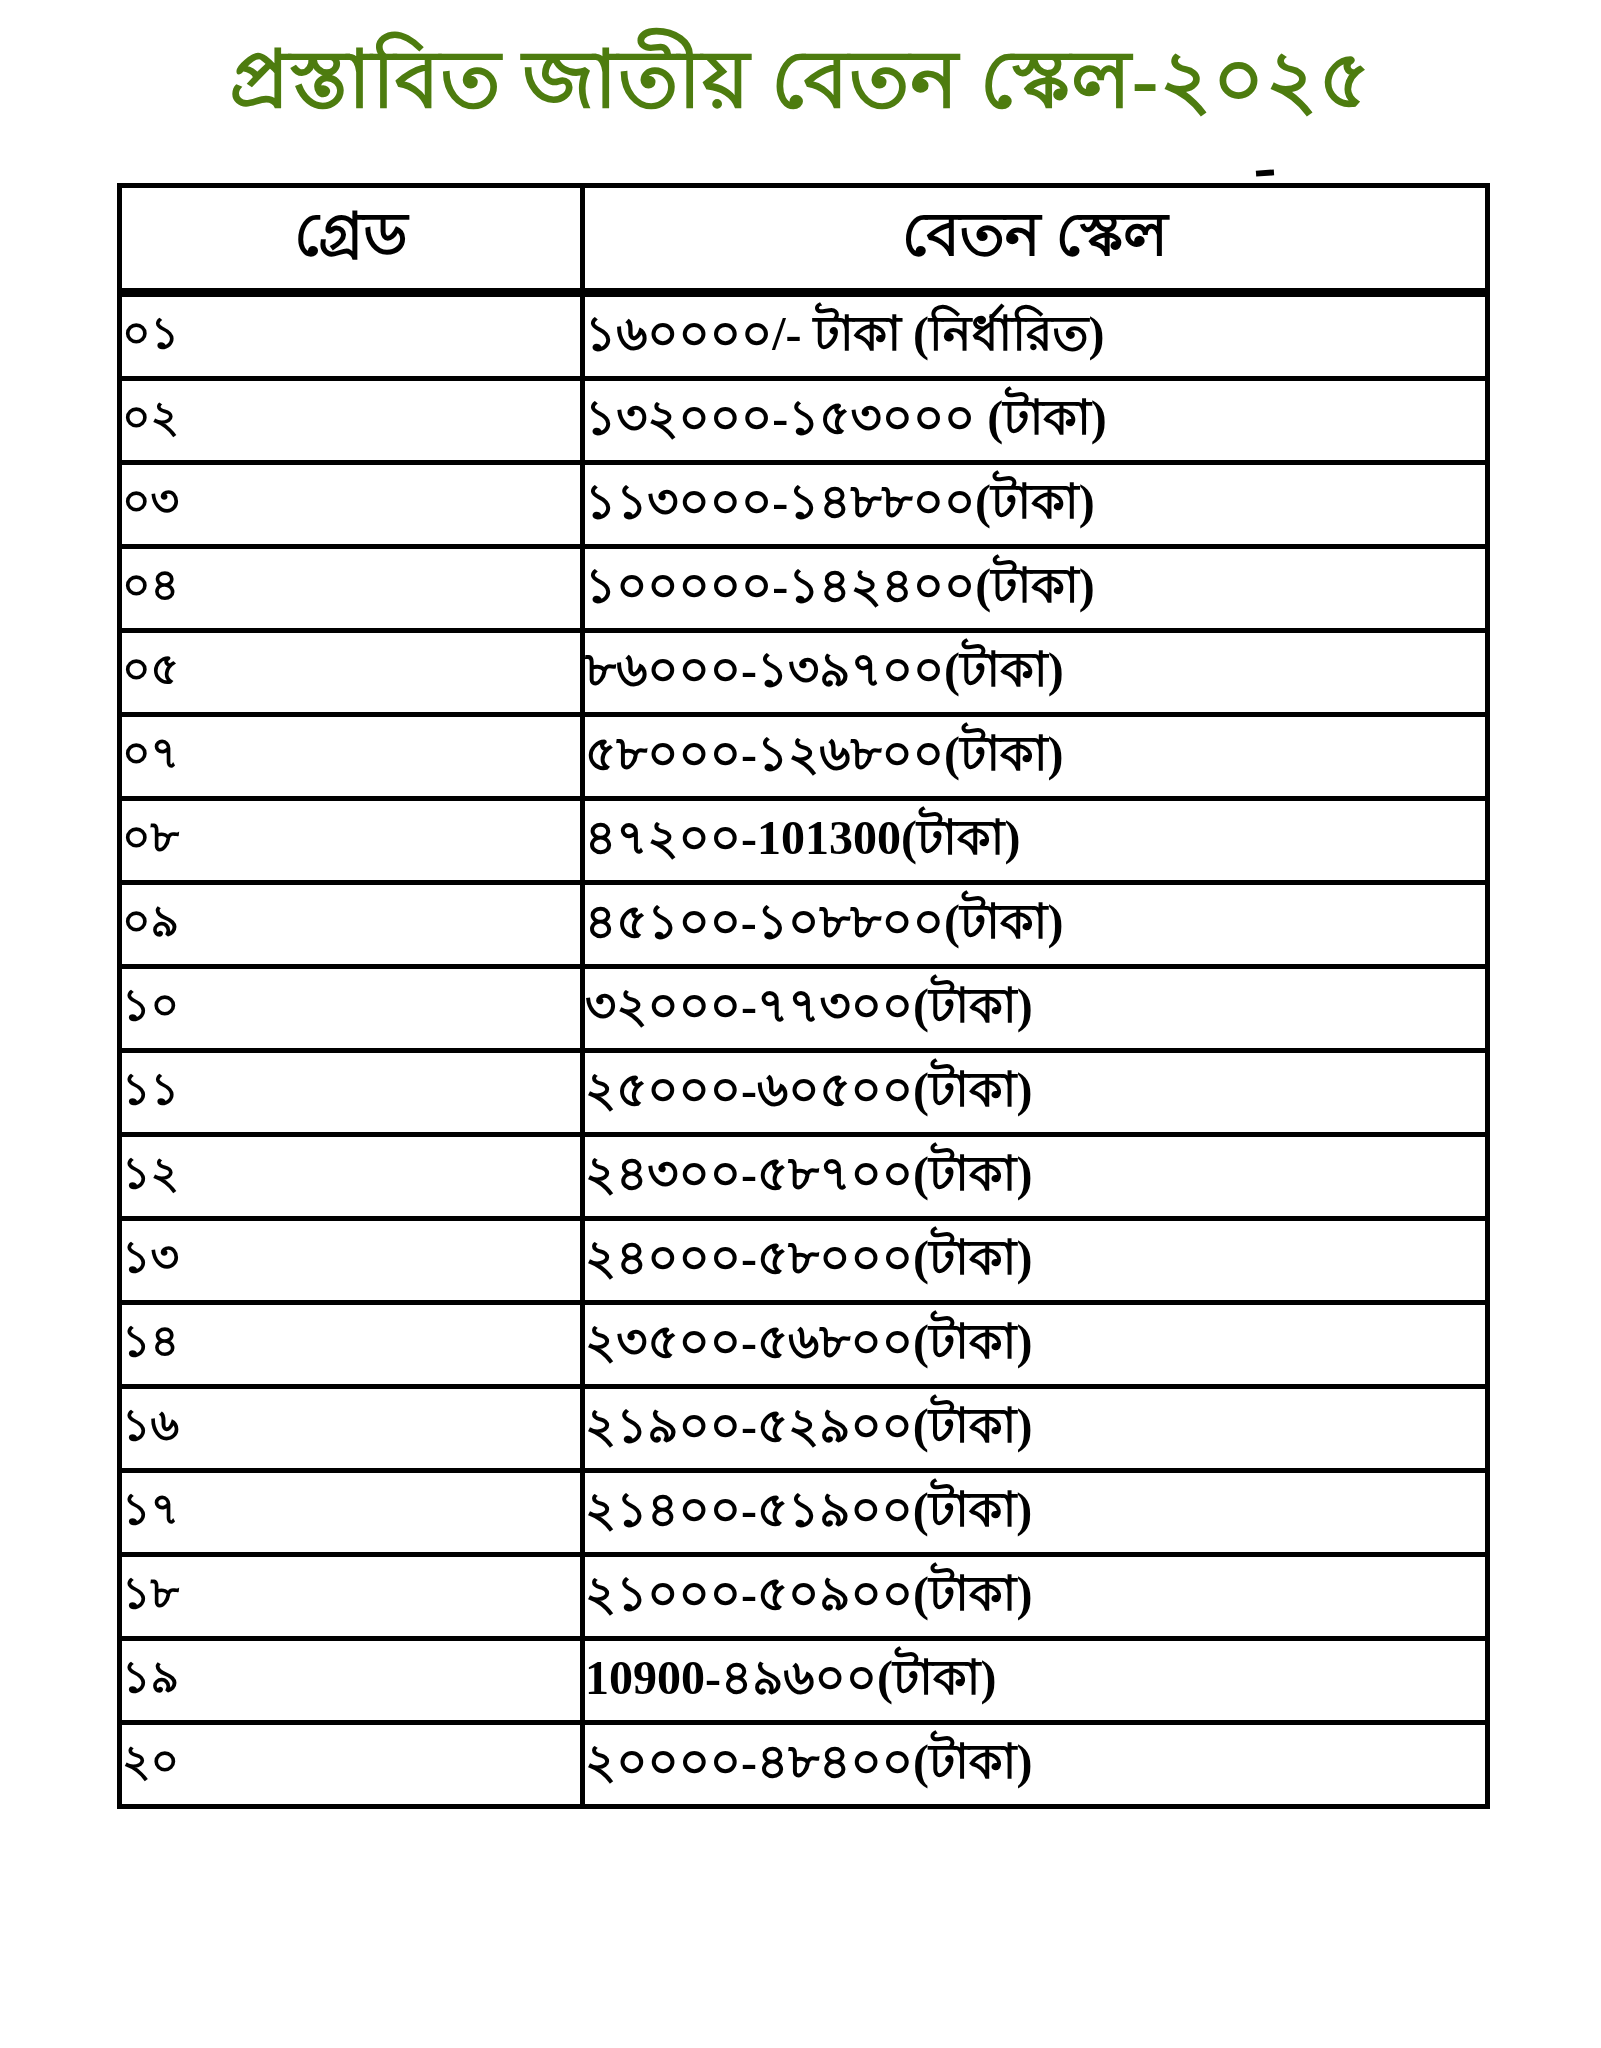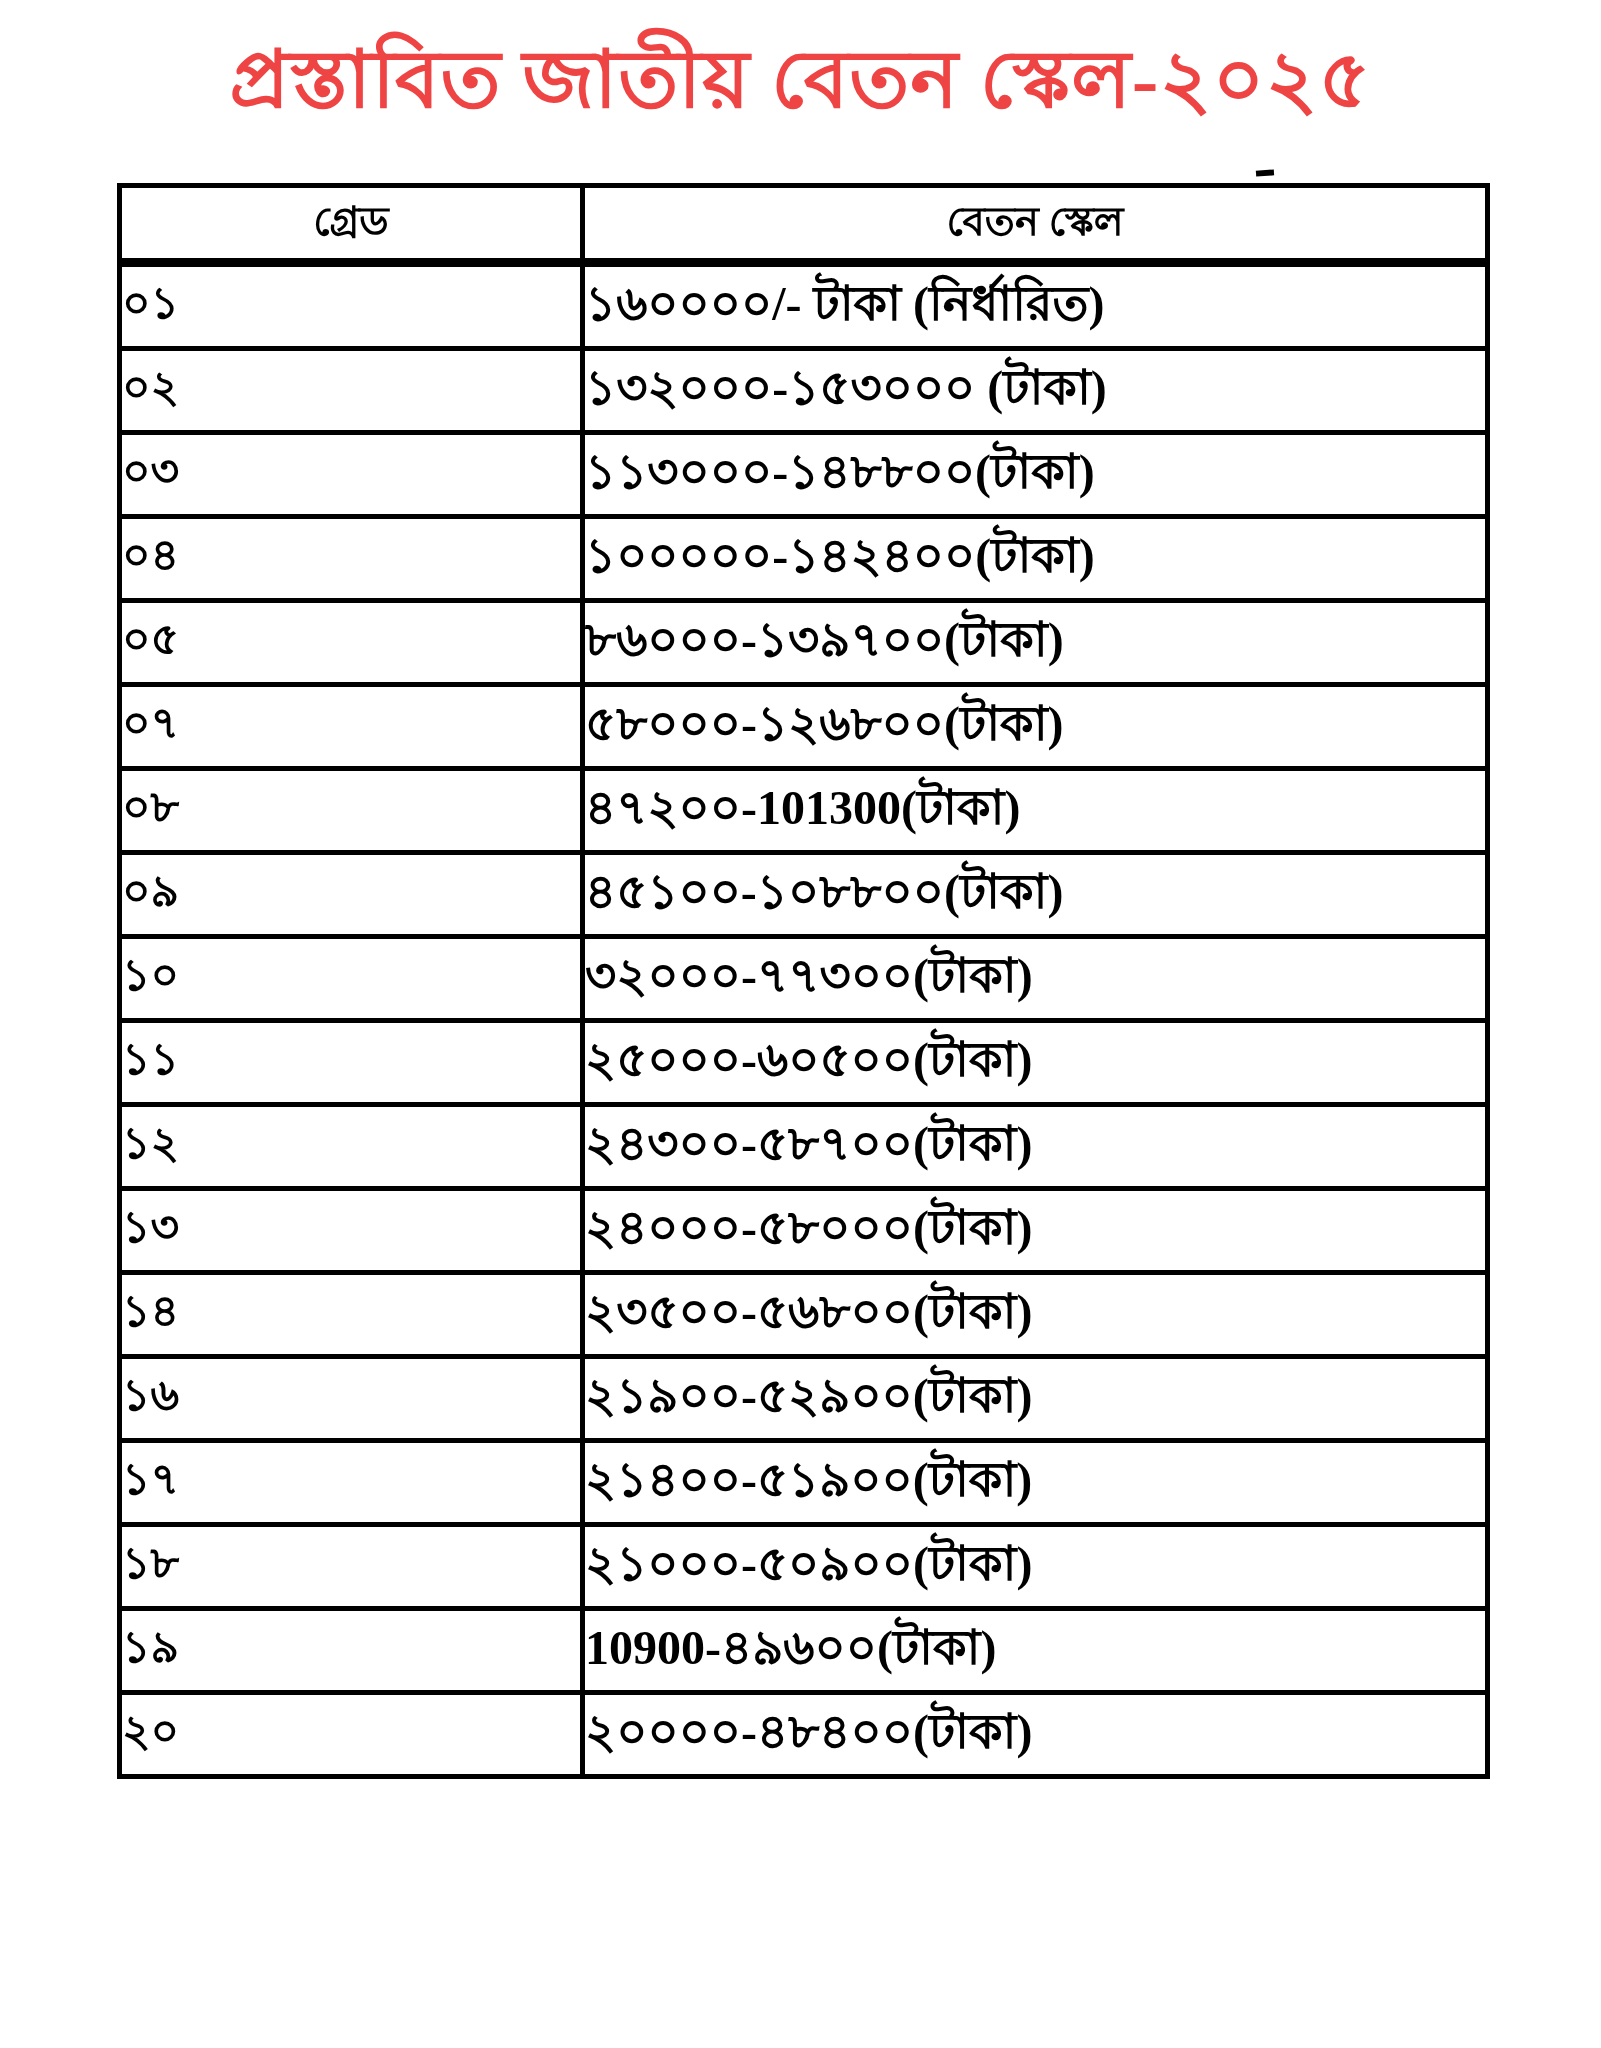--- a/index.html
+++ b/index.html
@@ -18,21 +18,21 @@
   }
   .title {
     position: absolute;
     top: 18px;
     left: 0;
     width: 100%;
     text-align: center;
     font-size: 80px;
     font-weight: bold;
     letter-spacing: 1px;
-    color: #ef4444;
+    color: #4d7c0f;
     white-space: nowrap;
   }
   .title-mark {
     position: absolute;
     left: 1256px;
     top: 170px;
     width: 18px;
     height: 6px;
     background: #000000;
     transform: rotate(-4deg);
@@ -44,21 +44,21 @@
     width: 1368px;
     border-collapse: collapse;
     table-layout: fixed;
   }
   table.payscale, table.payscale th, table.payscale td {
     border: 5px solid #000000;
   }
   table.payscale th {
     border-bottom: 9px solid #000000;
     height: 70px;
-    font-size: 40px;
+    font-size: 60px;
     font-weight: bold;
     text-align: center;
     vertical-align: middle;
     padding: 0;
   }
   table.payscale td {
     height: 76px;
     font-weight: bold;
     text-align: left;
     vertical-align: middle;

